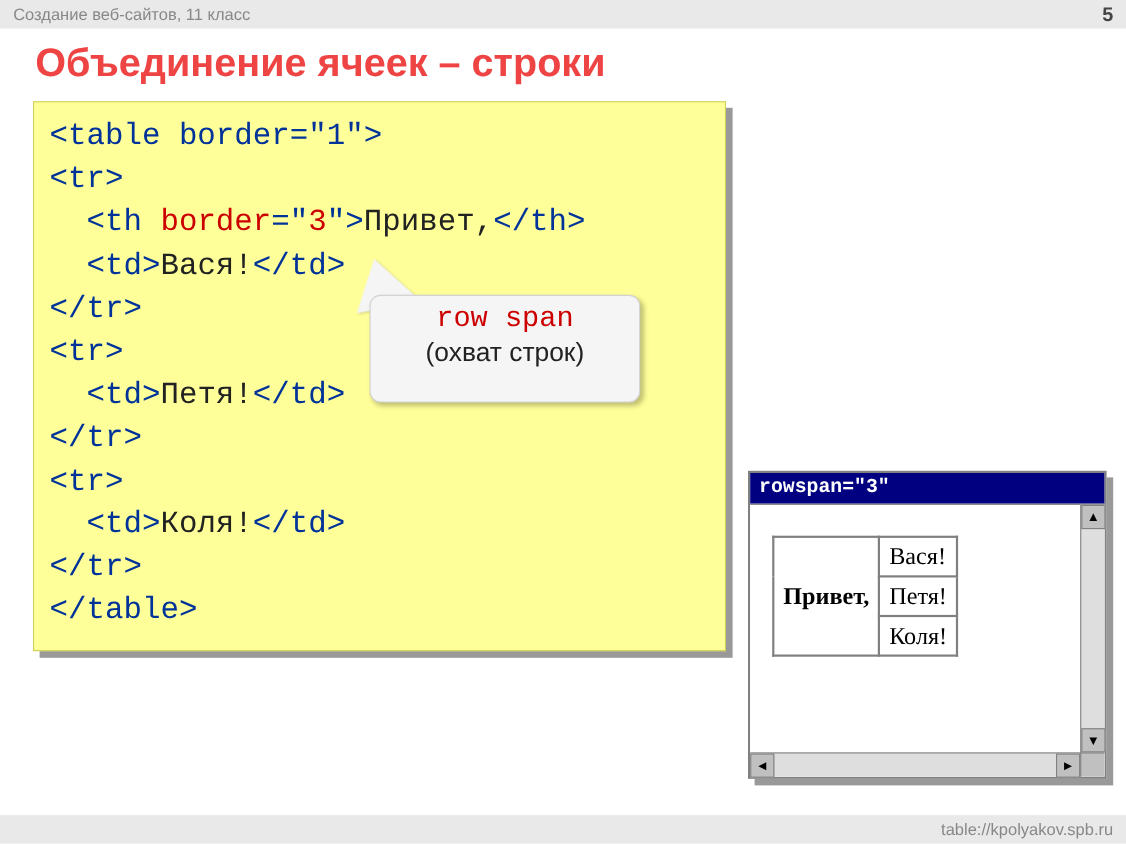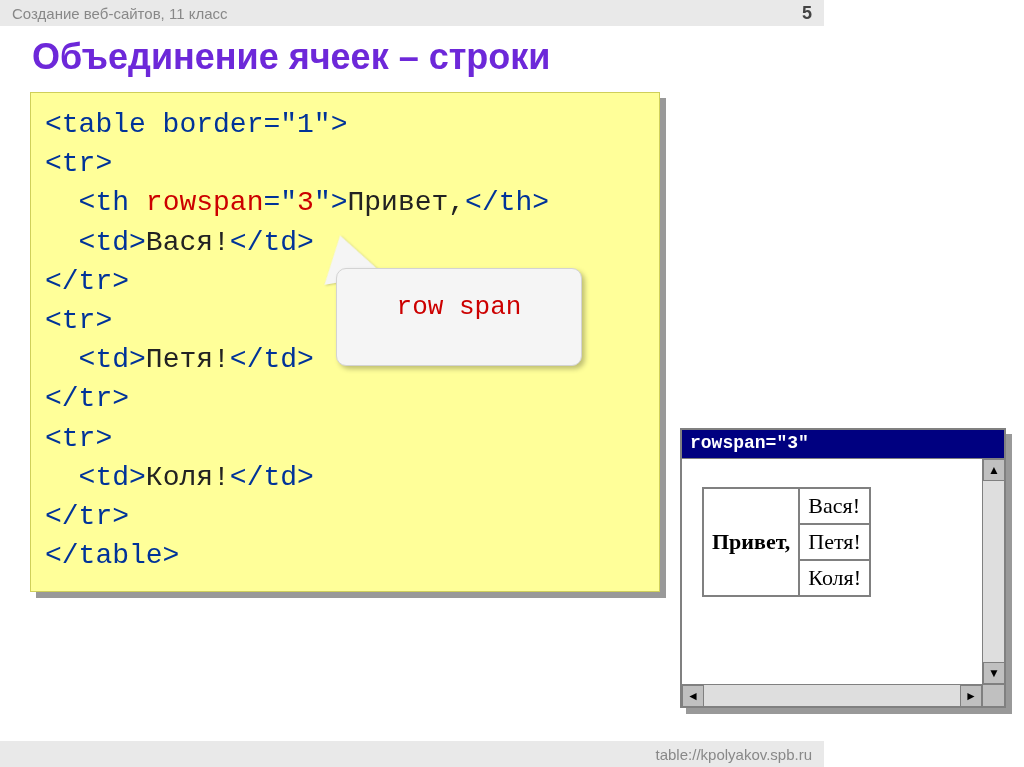--- a/index.html
+++ b/index.html
@@ -11,42 +11,42 @@
     height: 767px;
     position: relative;
     overflow: hidden;
   }
 
   
   .header-band,
   .footer-band {
     position: absolute;
     left: 0;
-    width: 824px;
+    width: 1024px;
     height: 26px;
     background: #e9e9e9;
     font-size: 15px;
     color: #888;
     display: flex;
     align-items: center;
     padding: 13px 12px;
   }
   .header-band { top: 0; }
   .footer-band { bottom: 0; justify-content: space-between; }
   .header-band .right,
   .footer-band .right { margin-left: auto; }
   .page-num { font-size: 18px; font-weight: bold; color: #444; }
 
   .slide-title {
     position: absolute;
     top: 36px;
     left: 32px;
     font-size: 36px;
     font-weight: bold;
-    color: #6d28d9;
+    color: #ef4444;
   }
 
   
   .code-box {
     position: absolute;
     left: 30px;
     top: 92px;
     width: 630px;
     height: 500px;
     background: #ffff99;
@@ -71,21 +71,21 @@
     top: 268px;
     width: 246px;
     height: 98px;
     background: #f5f5f5;
     border: 1px solid #d3d3d3;
     border-radius: 10px;
     box-shadow: 3px 3px 5px rgba(0,0,0,.25);
     font-family: "Courier New", monospace;
     font-size: 26px;
     text-align: center;
-    padding-top: 22px;
+    padding-top: 4px;
     line-height: 1.25;
   }
   .callout .mono-red { color: #cc0000; font-family: "Courier New", monospace; }
   .callout .sub      { color: #222; font-family: Arial, sans-serif; font-size: 24px; }
   .callout-tail {
     position: absolute;
     left: 320px;
     top: 234px;
     width: 0; height: 0;
     border-left: 24px solid transparent;
@@ -180,34 +180,35 @@
 
 <div class="header-band">
   <span>Создание веб-сайтов, 11 класс</span>
   <span class="right page-num">5</span>
 </div>
 
 <div class="slide-title">Объединение ячеек – строки</div>
 
 <div class="code-box"><span class="kw">&lt;table border="1"&gt;</span>
 <span class="kw">&lt;tr&gt;</span>
-<span class="kw">  &lt;th </span><span class="attr">rowspan</span><span class="kw">="</span><span class="attr">3</span><span class="kw">"&gt;</span><span class="txt">Привет,</span><span class="kw">&lt;/th&gt;</span>
+<span class="kw">  &lt;th </span><span class="attr">border</span><span class="kw">="</span><span class="attr">3</span><span class="kw">"&gt;</span><span class="txt">Привет,</span><span class="kw">&lt;/th&gt;</span>
 <span class="kw">  &lt;td&gt;</span><span class="txt">Вася!</span><span class="kw">&lt;/td&gt;</span>
 <span class="kw">&lt;/tr&gt;</span>
 <span class="kw">&lt;tr&gt;</span>
 <span class="kw">  &lt;td&gt;</span><span class="txt">Петя!</span><span class="kw">&lt;/td&gt;</span>
 <span class="kw">&lt;/tr&gt;</span>
 <span class="kw">&lt;tr&gt;</span>
 <span class="kw">  &lt;td&gt;</span><span class="txt">Коля!</span><span class="kw">&lt;/td&gt;</span>
 <span class="kw">&lt;/tr&gt;</span>
 <span class="kw">&lt;/table&gt;</span></div>
 
 <div class="callout-tail"></div>
 <div class="callout">
   <div class="mono-red">row span</div>
+  <div class="sub">(охват строк)</div>
 </div>
 
 <div class="mini-window">
   <div class="mini-titlebar">rowspan="3"</div>
   <div class="mini-client">
 
     <table class="result-table">
       <tbody>
           <tr>
         <th rowspan="3">Привет,</th>

